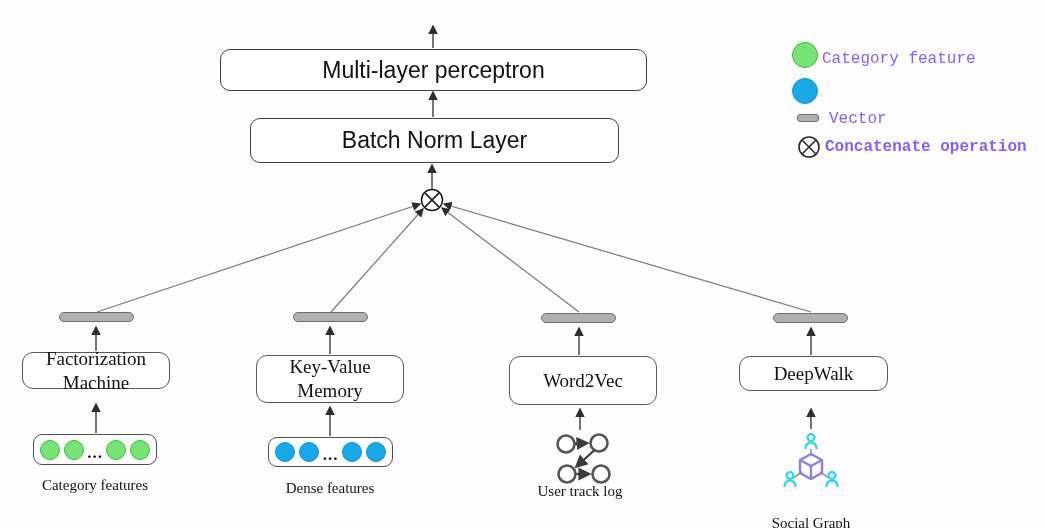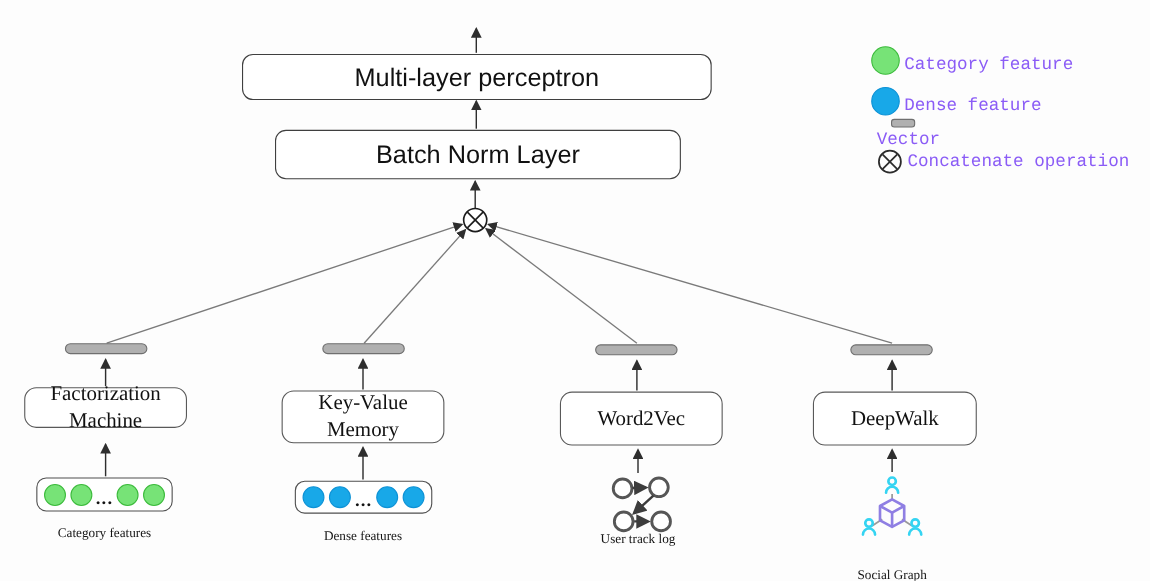--- a/index.html
+++ b/index.html
@@ -43,21 +43,21 @@
   .dot.green{background:#77e377;border:1.6px solid #3cbb3c;}
   .dot.blue{background:#18a8e8;border:1.6px solid #0d92d6;}
   .ellipsis{
     font-family:"Liberation Serif", serif;font-weight:bold;font-size:17px;color:#111;
     line-height:10px;margin-top:6px;letter-spacing:1px;flex:0 0 auto;
   }
 
   
   .caption{
     position:absolute;width:140px;text-align:center;z-index:2;
-    font-family:"Liberation Serif", serif;font-size:12px;color:#141414;
+    font-family:"Liberation Serif", serif;font-size:15px;color:#141414;
   }
 
   
   .legend-item{position:absolute;display:flex;align-items:center;z-index:2;}
   .legend-label{
     font-family:"Liberation Mono", monospace;font-size:16px;color:#8b5cf6;
     white-space:nowrap;margin-top:9px;
   }
   .legend-circle{width:26px;height:26px;border-radius:50%;box-sizing:border-box;margin-right:4px;flex:0 0 auto;}
   .legend-circle.green{background:#77e377;border:1.6px solid #3cbb3c;}
@@ -118,21 +118,21 @@
 
 <div class="modelbox" style="left:22px;top:352px;width:148px;height:37px;">
   <span>Factorization Machine</span>
 </div>
 <div class="modelbox" style="left:256px;top:355px;width:148px;height:48px;">
   <span>Key-Value Memory</span>
 </div>
 <div class="modelbox" style="left:509px;top:356px;width:148px;height:49px;">
   <span>Word2Vec</span>
 </div>
-<div class="modelbox" style="left:739px;top:356px;width:149px;height:49px;align-items:center;">
+<div class="modelbox" style="left:739px;top:356px;width:149px;height:35px;align-items:center;">
   <span>DeepWalk</span>
 </div>
 
 <div class="featrow" style="left:33px;top:434px;width:124px;height:31px;">
   <span class="dot green"></span>
   <span class="dot green"></span>
   <span class="ellipsis">...</span>
   <span class="dot green"></span>
   <span class="dot green"></span>
 </div>
@@ -186,26 +186,25 @@
 <div class="caption" style="left:260px;top:480px;">Dense features</div>
 <div class="caption" style="left:510px;top:483px;">User track log</div>
 <div class="caption" style="left:741px;top:485px;margin-top:30px;">Social Graph</div>
 
 <div class="legend-item" style="left:792px;top:41px;">
   <span class="legend-circle green"></span>
   <span class="legend-label">Category feature</span>
 </div>
 <div class="legend-item" style="left:792px;top:78px;">
   <span class="legend-circle blue"></span>
-  <span class="legend-label">Dense feature</span>
-</div>
-<div class="legend-item" style="left:797px;top:108px;flex-direction:column;">
+</div>
+<div class="legend-item" style="left:797px;top:108px;">
   <span class="legend-vbar"></span>
   <span class="legend-label" style="margin-top:2px;">Vector</span>
 </div>
 <div class="legend-item" style="left:797px;top:135px;">
   <svg width="24" height="24" style="margin-right:4px;flex:0 0 auto;" xmlns="http://www.w3.org/2000/svg">
     <circle cx="12" cy="12" r="10" fill="none" stroke="#2b2b2b" stroke-width="1.6"></circle>
     <line x1="5.3" y1="5.3" x2="18.7" y2="18.7" stroke="#2b2b2b" stroke-width="1.6"></line>
     <line x1="18.7" y1="5.3" x2="5.3" y2="18.7" stroke="#2b2b2b" stroke-width="1.6"></line>
   </svg>
-  <span class="legend-label" style="margin-top:0;">Concatenate operation</span>
+  <span class="legend-label" style="margin-top:0;font-weight:bold;">Concatenate operation</span>
 </div>
 
 </body></html>

